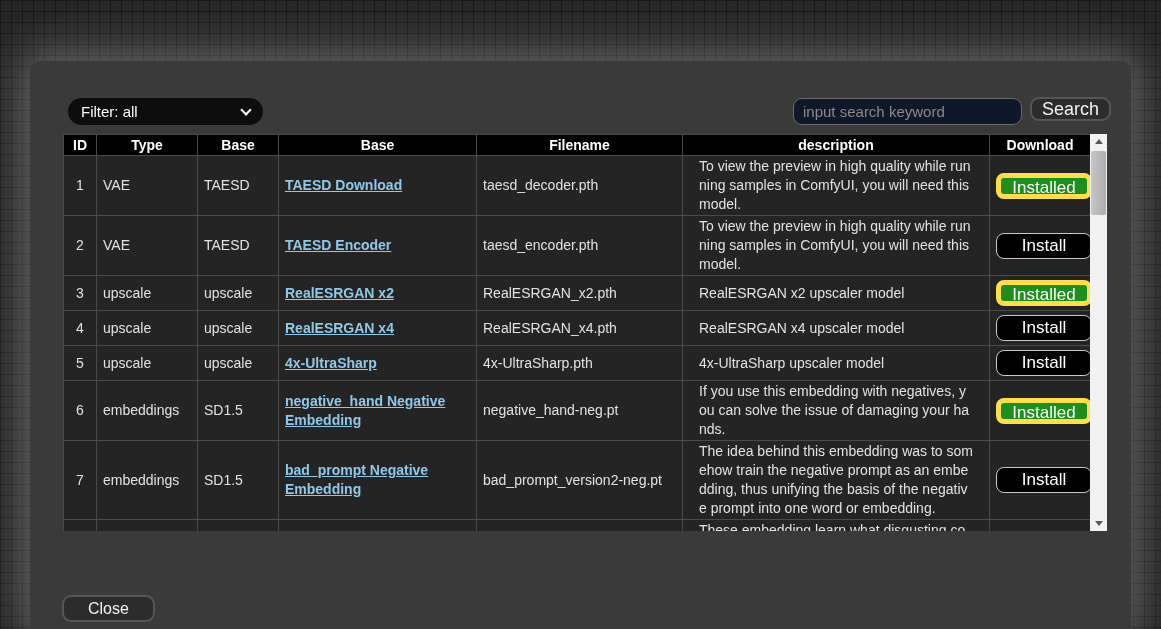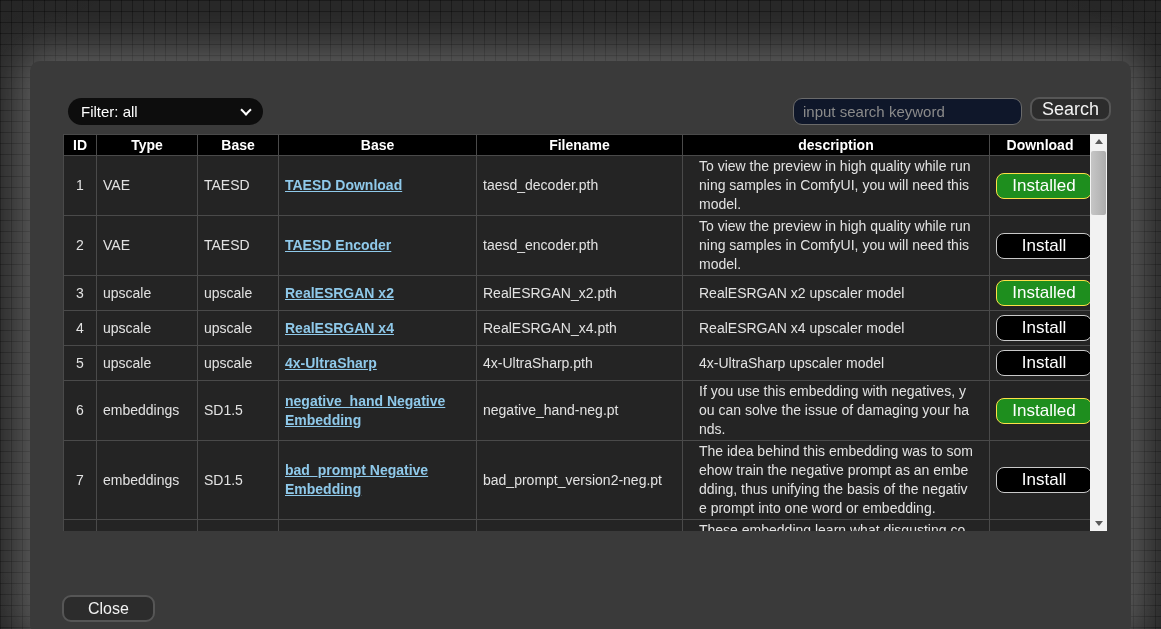--- a/index.html
+++ b/index.html
@@ -73,21 +73,21 @@
   td.col-id { text-align: center; }
   td.col-name { font-weight: bold; }
   td.col-name a { color: var(--link-color, #8fc9ea); text-decoration: underline; cursor: pointer; }
   td.col-description { word-break: break-all; padding: 1px 16px; }
   .dl-btn {
     display: block; margin: 0 auto; width: 96px; height: 26px;
     border-radius: 8px; font-size: 17px; color: #fff; cursor: pointer;
     font-family: "Liberation Sans", sans-serif;
   }
   .dl-btn.install   { background: var(--install-bg, #000); border: 1px solid #c8c8c8; }
-  .dl-btn.installed { background: var(--installed-bg, #1e8e1e); border: 1px solid #fde047; }
+  .dl-btn.installed { background: var(--installed-bg, #1e8e1e); border: 5px solid #fde047; }
   
   .scrollbar { position: absolute; right: 0; top: 0; width: 17px; height: 397px; background: #f2f2f2; }
   .sb-arrow { position: absolute; left: 0; width: 17px; height: 15px; cursor: pointer; }
   .sb-arrow.up { top: 0; }
   .sb-arrow.down { bottom: 0; }
   .sb-arrow::after {
     content: ''; position: absolute; left: 4.5px; width: 0; height: 0;
     border-left: 4px solid transparent; border-right: 4px solid transparent;
   }
   .sb-arrow.up::after   { top: 5px;    border-bottom: 5px solid #5a5a5a; }

